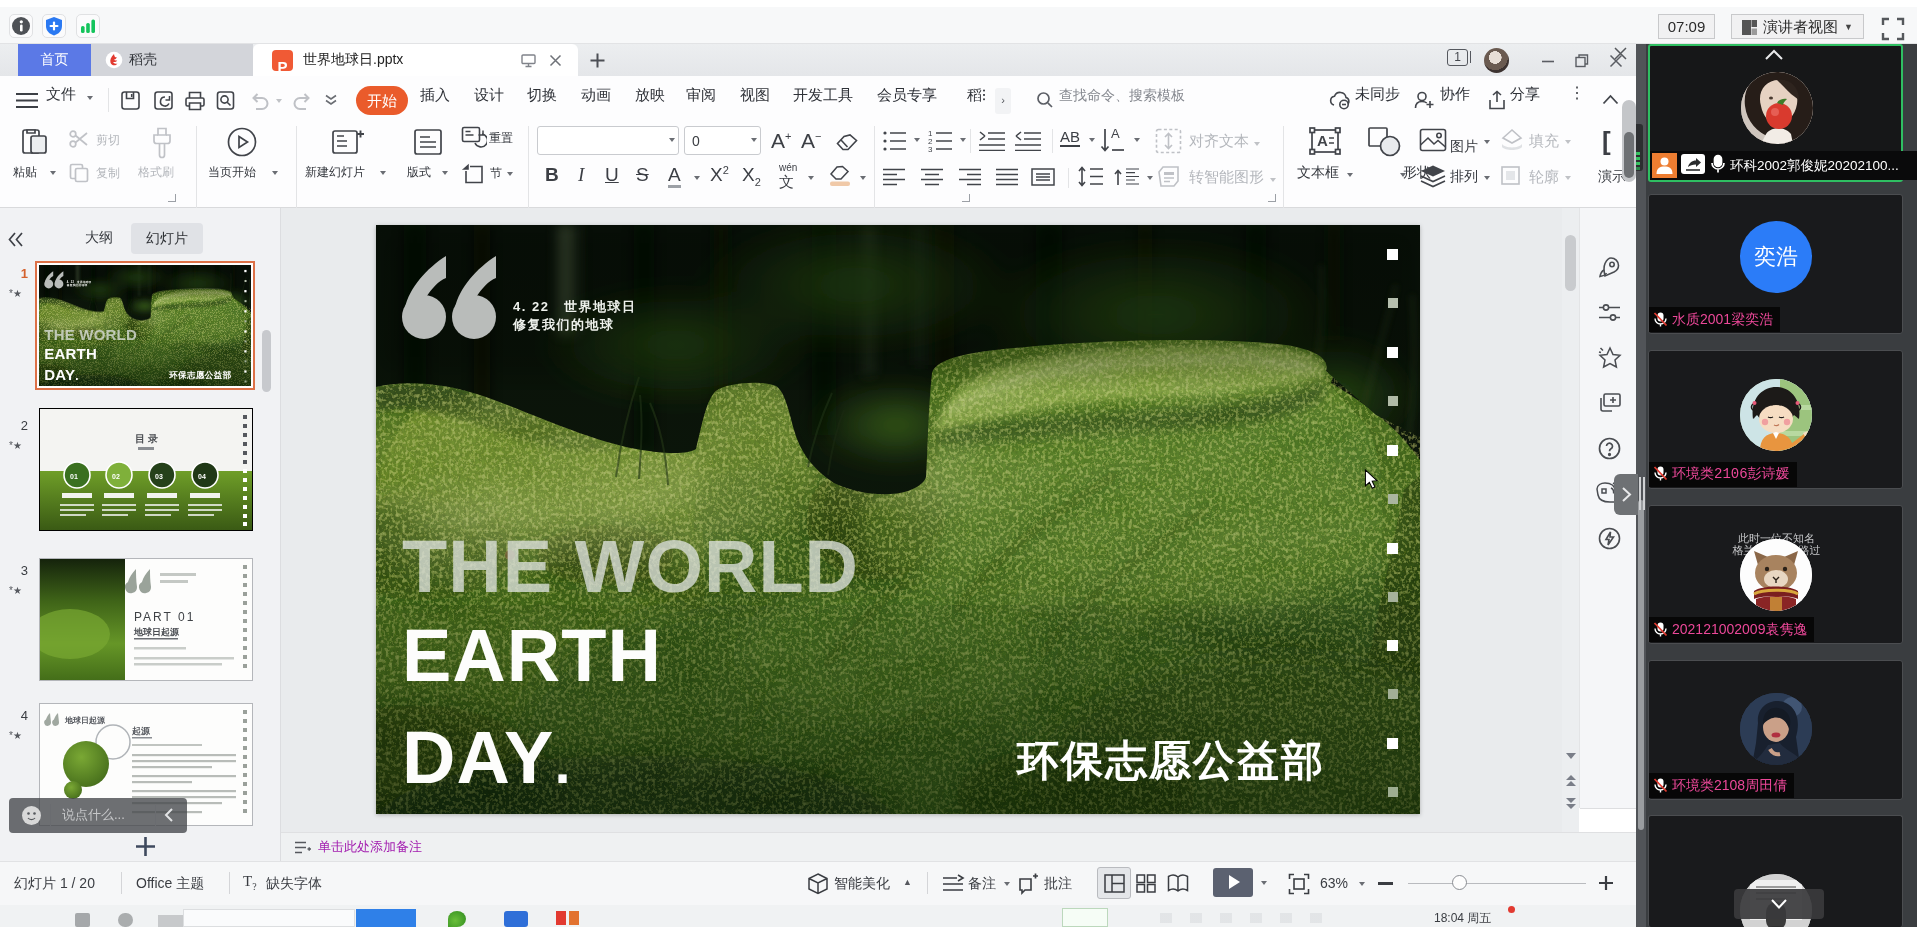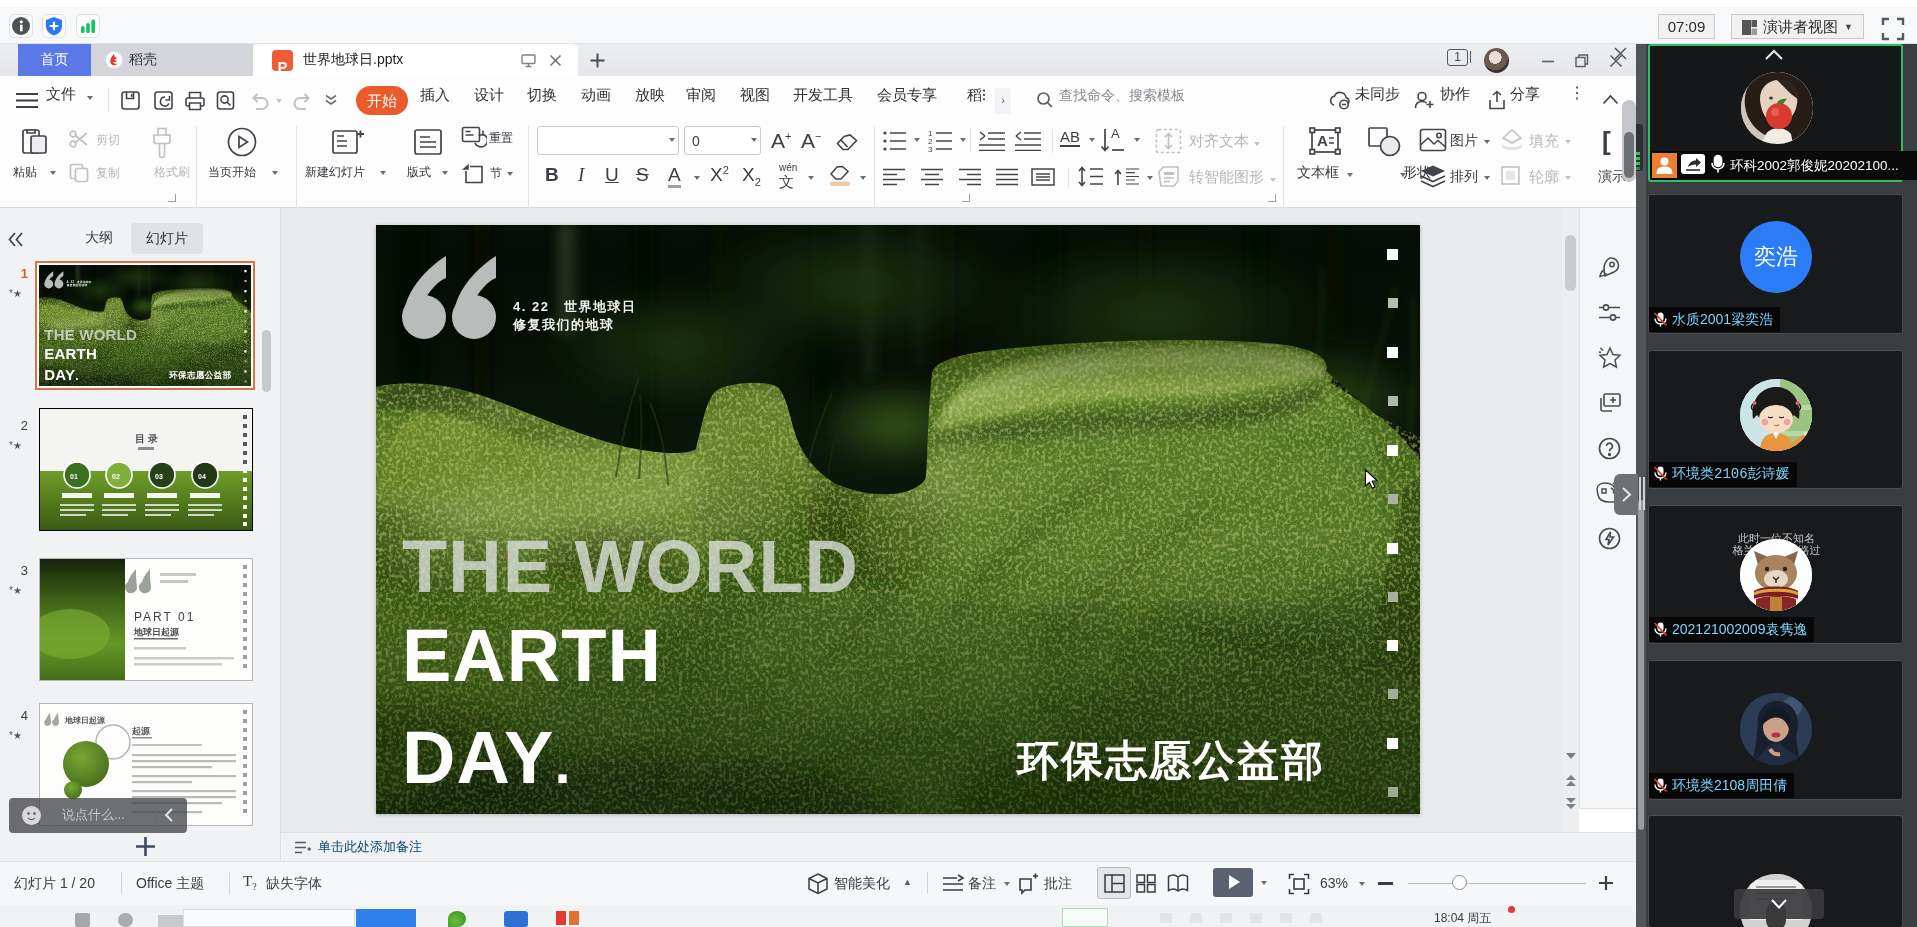--- a/index.html
+++ b/index.html
@@ -20,29 +20,29 @@
 .rlabel{font-size:12px;color:#35383e;}
 .dim{color:#b4b7bc;}
 .caret{display:inline-block;width:0;height:0;border-left:3.5px solid transparent;border-right:3.5px solid transparent;border-top:4px solid #6a6d73;vertical-align:2px;margin-left:2px;}
 .caret.dimc{border-top-color:#c0c2c6;}
 .vdiv{position:absolute;width:1px;background:#e3e4e6;}
 
 #leftpanel{position:absolute;left:0;top:208px;width:281px;height:653px;background:#f1f2f4;border-right:1px solid #dcdde0;}
 #canvas{position:absolute;left:281px;top:208px;width:1281px;height:624px;background:#e9ebed;}
 #vscroll{position:absolute;left:1562px;top:208px;width:17px;height:624px;background:#eceef0;}
 #rtoolbar{position:absolute;left:1579px;top:208px;width:57px;height:600px;background:#f5f6f8;border-left:1px solid #e3e4e6;}
-#notesbar{position:absolute;left:281px;top:832px;width:1355px;height:29px;background:#eff1f2;border-top:1px solid #dfe0e2;color:#0c4a6e;font-size:13px;line-height:28px;}
+#notesbar{position:absolute;left:281px;top:832px;width:1355px;height:29px;background:#eff1f2;border-top:1px solid #dfe0e2;color:#a21caf;font-size:13px;line-height:28px;}
 #statusbar{position:absolute;left:0;top:861px;width:1636px;height:44px;background:#f6f7f8;border-top:1px solid #e1e2e4;font-size:14px;color:#3a3d42;}
 #taskbar{position:absolute;left:0;top:905px;width:1636px;height:22px;background:#f0f2f3;}
 
 #slide{position:absolute;left:376px;top:225px;width:1044px;height:589px;background:#101a0c;overflow:hidden;box-shadow:0 1px 4px rgba(0,0,0,.25);}
 
 #sidebar{position:absolute;left:1636px;top:44px;width:281px;height:883px;background:#3a3d40;}
 .tile{position:absolute;left:12px;width:255px;height:138px;background:#191a1c;border:1px solid #4b4d50;border-radius:3px;}
-.namebar{position:absolute;left:0;bottom:2px;height:25px;background:rgba(5,5,5,.88);color:#7dd3fc;font-size:14px;line-height:25px;white-space:nowrap;padding:0 7px 0 3px;}
+.namebar{position:absolute;left:0;bottom:2px;height:25px;background:rgba(5,5,5,.88);color:#ec4899;font-size:14px;line-height:25px;white-space:nowrap;padding:0 7px 0 3px;}
 .avatar{position:absolute;left:91px;width:72px;height:72px;border-radius:50%;overflow:hidden;}
 </style>
 </head>
 <body>
 <div id="root">
   <div id="mtop">
     <div class="mbtn" style="left:9px">
       <svg width="22" height="22" viewBox="0 0 22 22">
           <circle cx="11" cy="11" r="9" fill="#4e5156"></circle>
           <rect x="10" y="9.5" width="2.6" height="7" rx="1.2" fill="#fff"></rect>
@@ -214,21 +214,21 @@
     <svg style="position:absolute;left:68px;top:86px" width="22" height="22" viewBox="0 0 22 22" fill="none" stroke="#c0c2c7" stroke-width="1.7">
         <rect x="2.5" y="2.5" width="12" height="14" rx="1.5"></rect>
         <rect x="7.5" y="6.5" width="12" height="13" rx="1.5" fill="#fdfdfe"></rect>
       </svg>
     <span class="rlabel dim" style="position:absolute;left:96px;top:89px">复制</span>
     <svg style="position:absolute;left:148px;top:50px" width="28" height="33" viewBox="0 0 28 33" fill="none" stroke="#c0c2c7" stroke-width="1.7">
         <path d="M10 2.5 H18 V9 H10 Z"></path>
         <path d="M10 9 H6 V15 C6 16.5 7 17.5 8.5 17.5 H19.5 C21 17.5 22 16.5 22 15 V9 H18"></path>
         <path d="M11.5 17.5 V29 a2.5 2.5 0 0 0 5 0 V17.5"></path>
       </svg>
-    <span class="rlabel dim" style="position:absolute;left:154px;top:88px">格式刷</span>
+    <span class="rlabel dim" style="position:absolute;left:138px;top:88px">格式刷</span>
     <div class="vdiv" style="left:196px;top:50px;height:108px"></div>
     <svg style="position:absolute;left:226px;top:50px" width="32" height="32" viewBox="0 0 32 32" fill="none" stroke="#41444a" stroke-width="1.7">
         <circle cx="16" cy="16" r="13.5"></circle>
         <path d="M13 10.5 L21.5 16 L13 21.5 Z"></path>
       </svg>
     <span class="rlabel" style="position:absolute;left:208px;top:88px">当页开始</span><span class="caret" style="position:absolute;left:270px;top:95px"></span>
     <div class="vdiv" style="left:296px;top:50px;height:108px"></div>
     <svg style="position:absolute;left:331px;top:50px" width="34" height="32" viewBox="0 0 34 32" fill="none" stroke="#41444a" stroke-width="1.7">
         <rect x="2" y="5" width="24" height="22" rx="2"></rect>
         <path d="M6 10 h7 M6 15 h10 M6 20 h10"></path>
@@ -364,21 +364,21 @@
     <svg style="position:absolute;left:1367px;top:50px" width="36" height="32" viewBox="0 0 36 32" fill="none" stroke="#41444a" stroke-width="1.7">
         <rect x="2" y="2" width="18" height="18" rx="1"></rect>
         <circle cx="23" cy="20" r="9.5" fill="#e9ebee"></circle>
       </svg>
     <span class="rlabel" style="position:absolute;left:1366px;top:88px;font-size:14px;margin-left:37px;">形状</span><span class="caret" style="position:absolute;left:1398px;top:97px"></span>
     <svg style="position:absolute;left:1419px;top:52px" width="28" height="24" viewBox="0 0 28 24" fill="none" stroke="#41444a" stroke-width="1.6">
         <rect x="1.5" y="1.5" width="25" height="21" rx="2"></rect>
         <circle cx="20" cy="7.5" r="2.2"></circle>
         <path d="M1.5 17 L9 10 L15 16 L19 12.5 L26.5 19"></path>
       </svg>
-    <span class="rlabel" style="position:absolute;left:1450px;top:56px;font-size:14px;">图片</span><span class="caret" style="position:absolute;left:1482px;top:64px"></span>
+    <span class="rlabel" style="position:absolute;left:1450px;top:62px;font-size:14px;">图片</span><span class="caret" style="position:absolute;left:1482px;top:64px"></span>
     <svg style="position:absolute;left:1419px;top:88px" width="28" height="24" viewBox="0 0 28 24" fill="none" stroke="#41444a" stroke-width="1.6">
         <path d="M14 1.5 L26 7 L14 12.5 L2 7 Z" fill="#41444a" stroke="none"></path>
         <path d="M2 12 L14 17.5 L26 12"></path>
         <path d="M2 17 L14 22.5 L26 17"></path>
       </svg>
     <span class="rlabel" style="position:absolute;left:1450px;top:92px;font-size:14px;">排列</span><span class="caret" style="position:absolute;left:1482px;top:100px"></span>
     <svg style="position:absolute;left:1499px;top:52px" width="26" height="24" viewBox="0 0 26 24" fill="none" stroke="#bfc1c6" stroke-width="1.6">
         <path d="M4 10 L13 2 L22 10 L13 15 Z"></path>
         <path d="M3 16 C6 20.5 20 20.5 23 16 L23 19 C20 23 6 23 3 19 Z" fill="#dfe1e4" stroke="none"></path>
       </svg>

